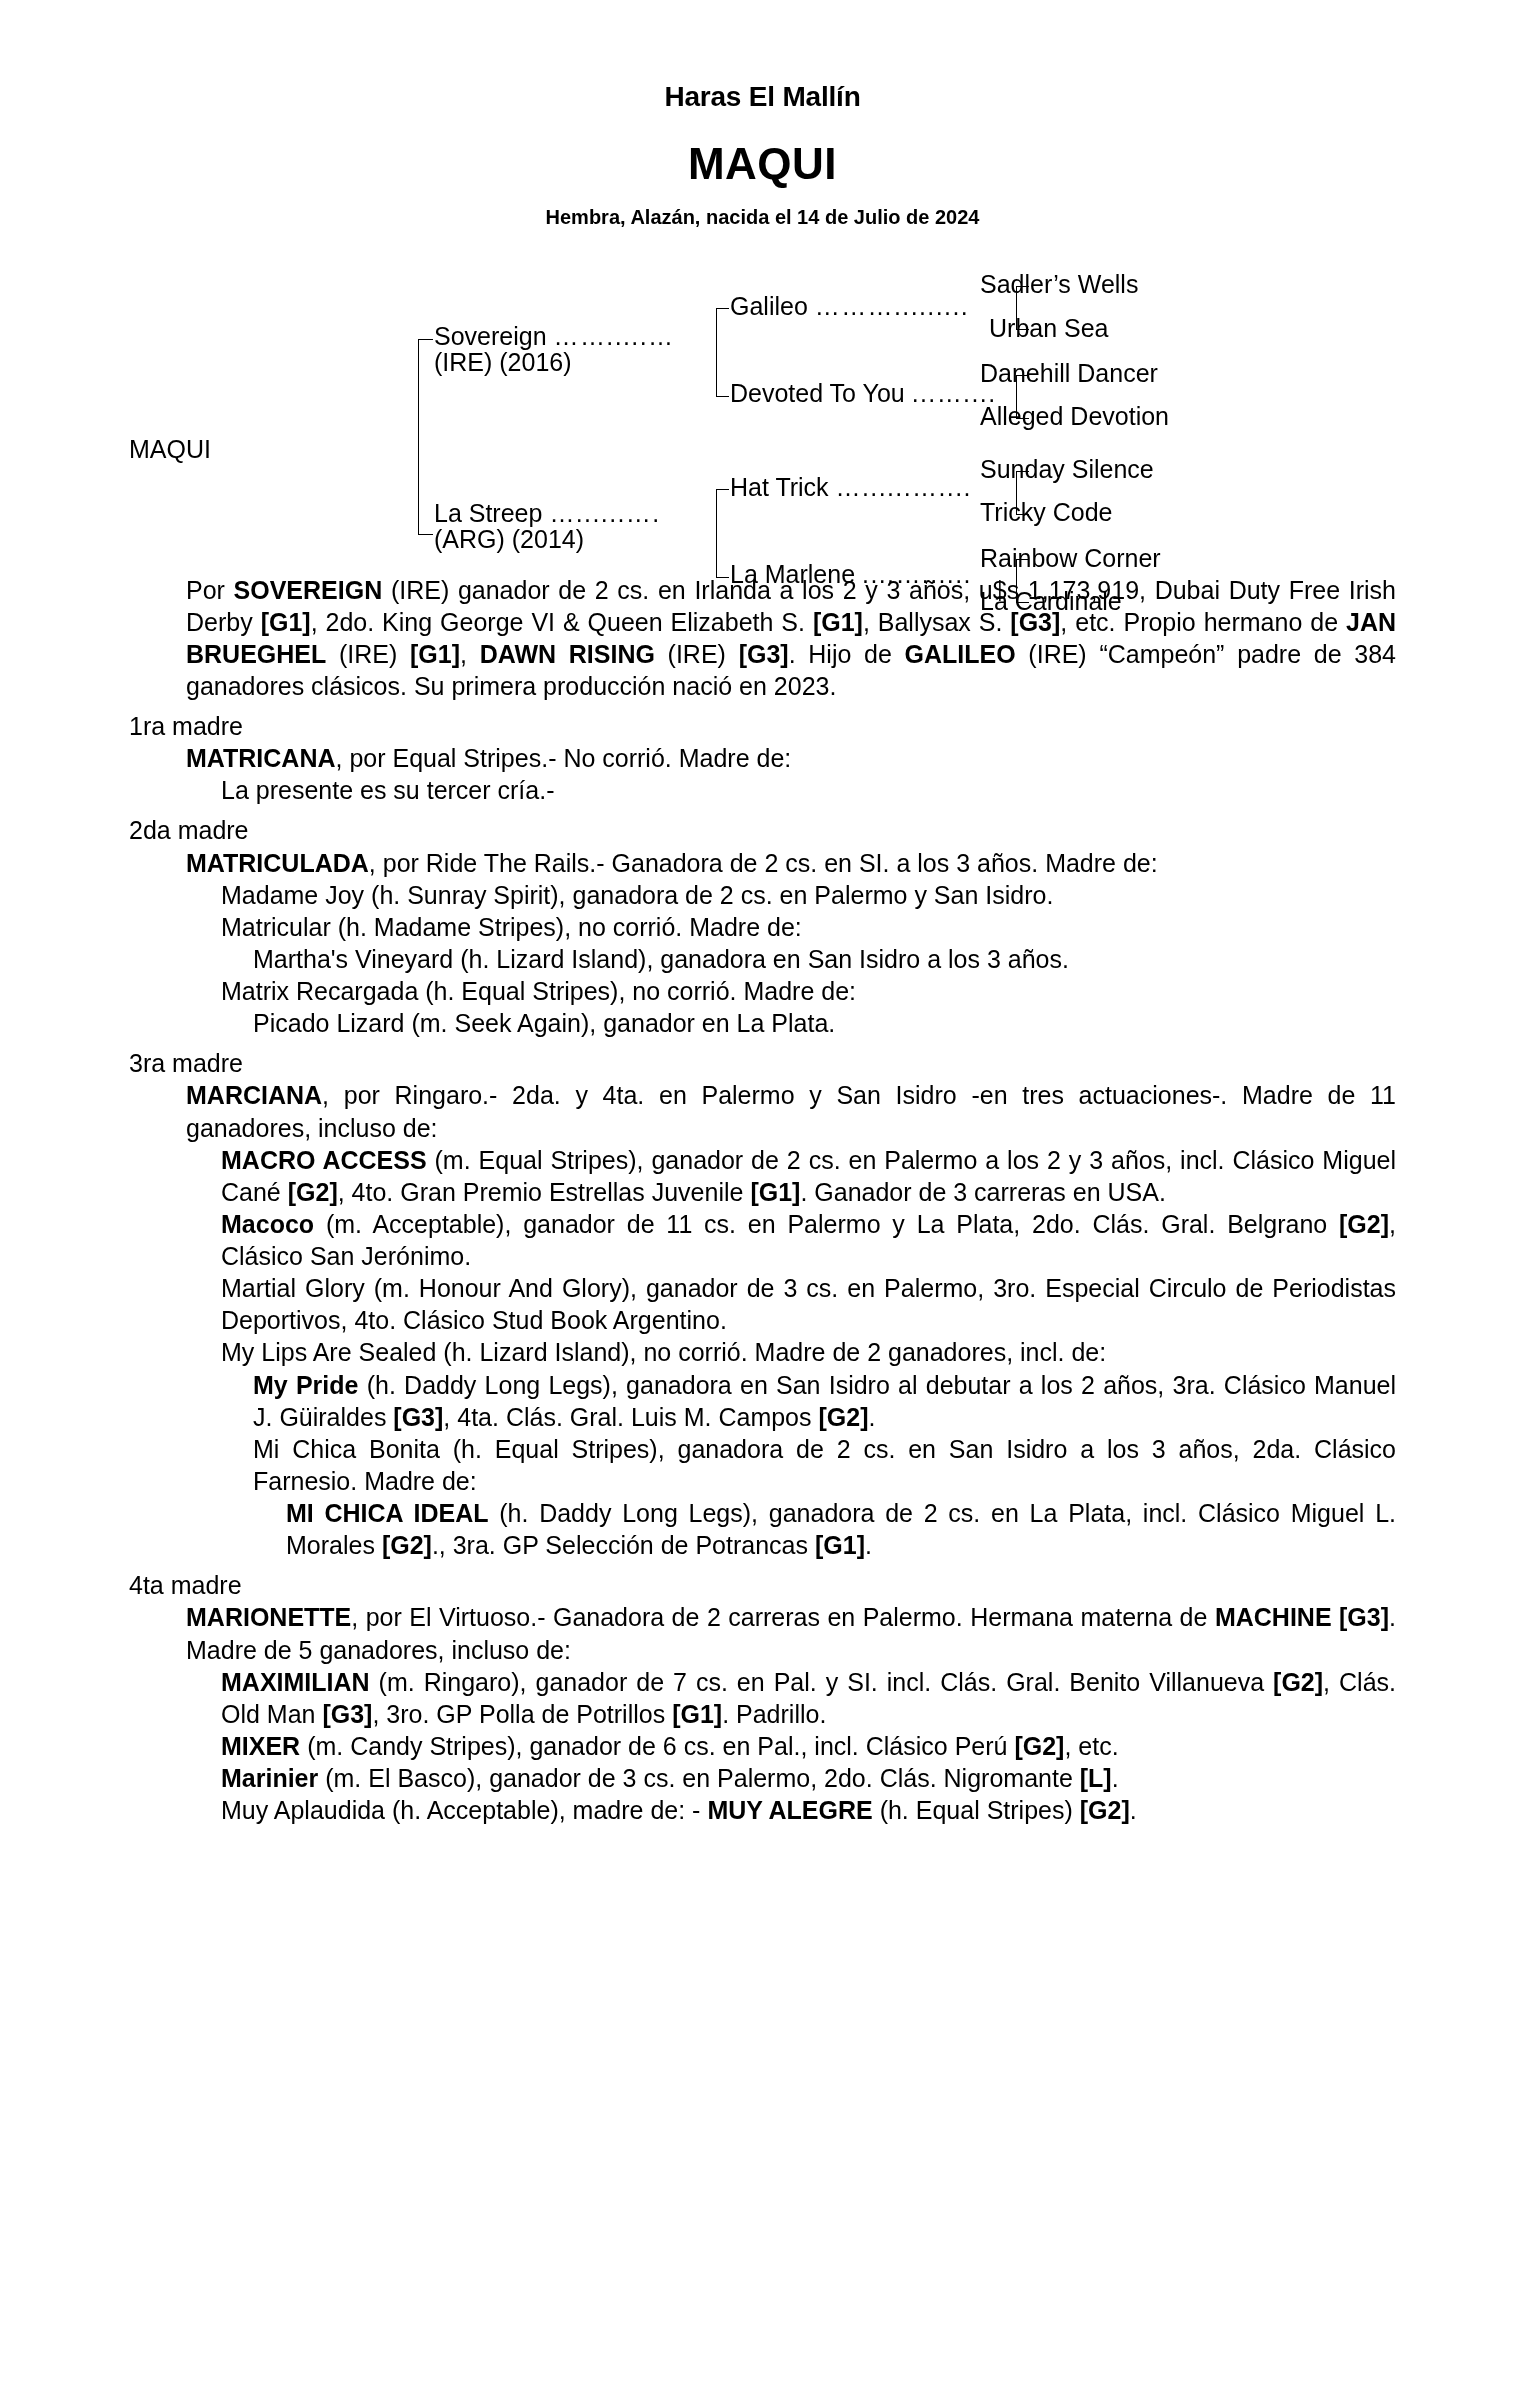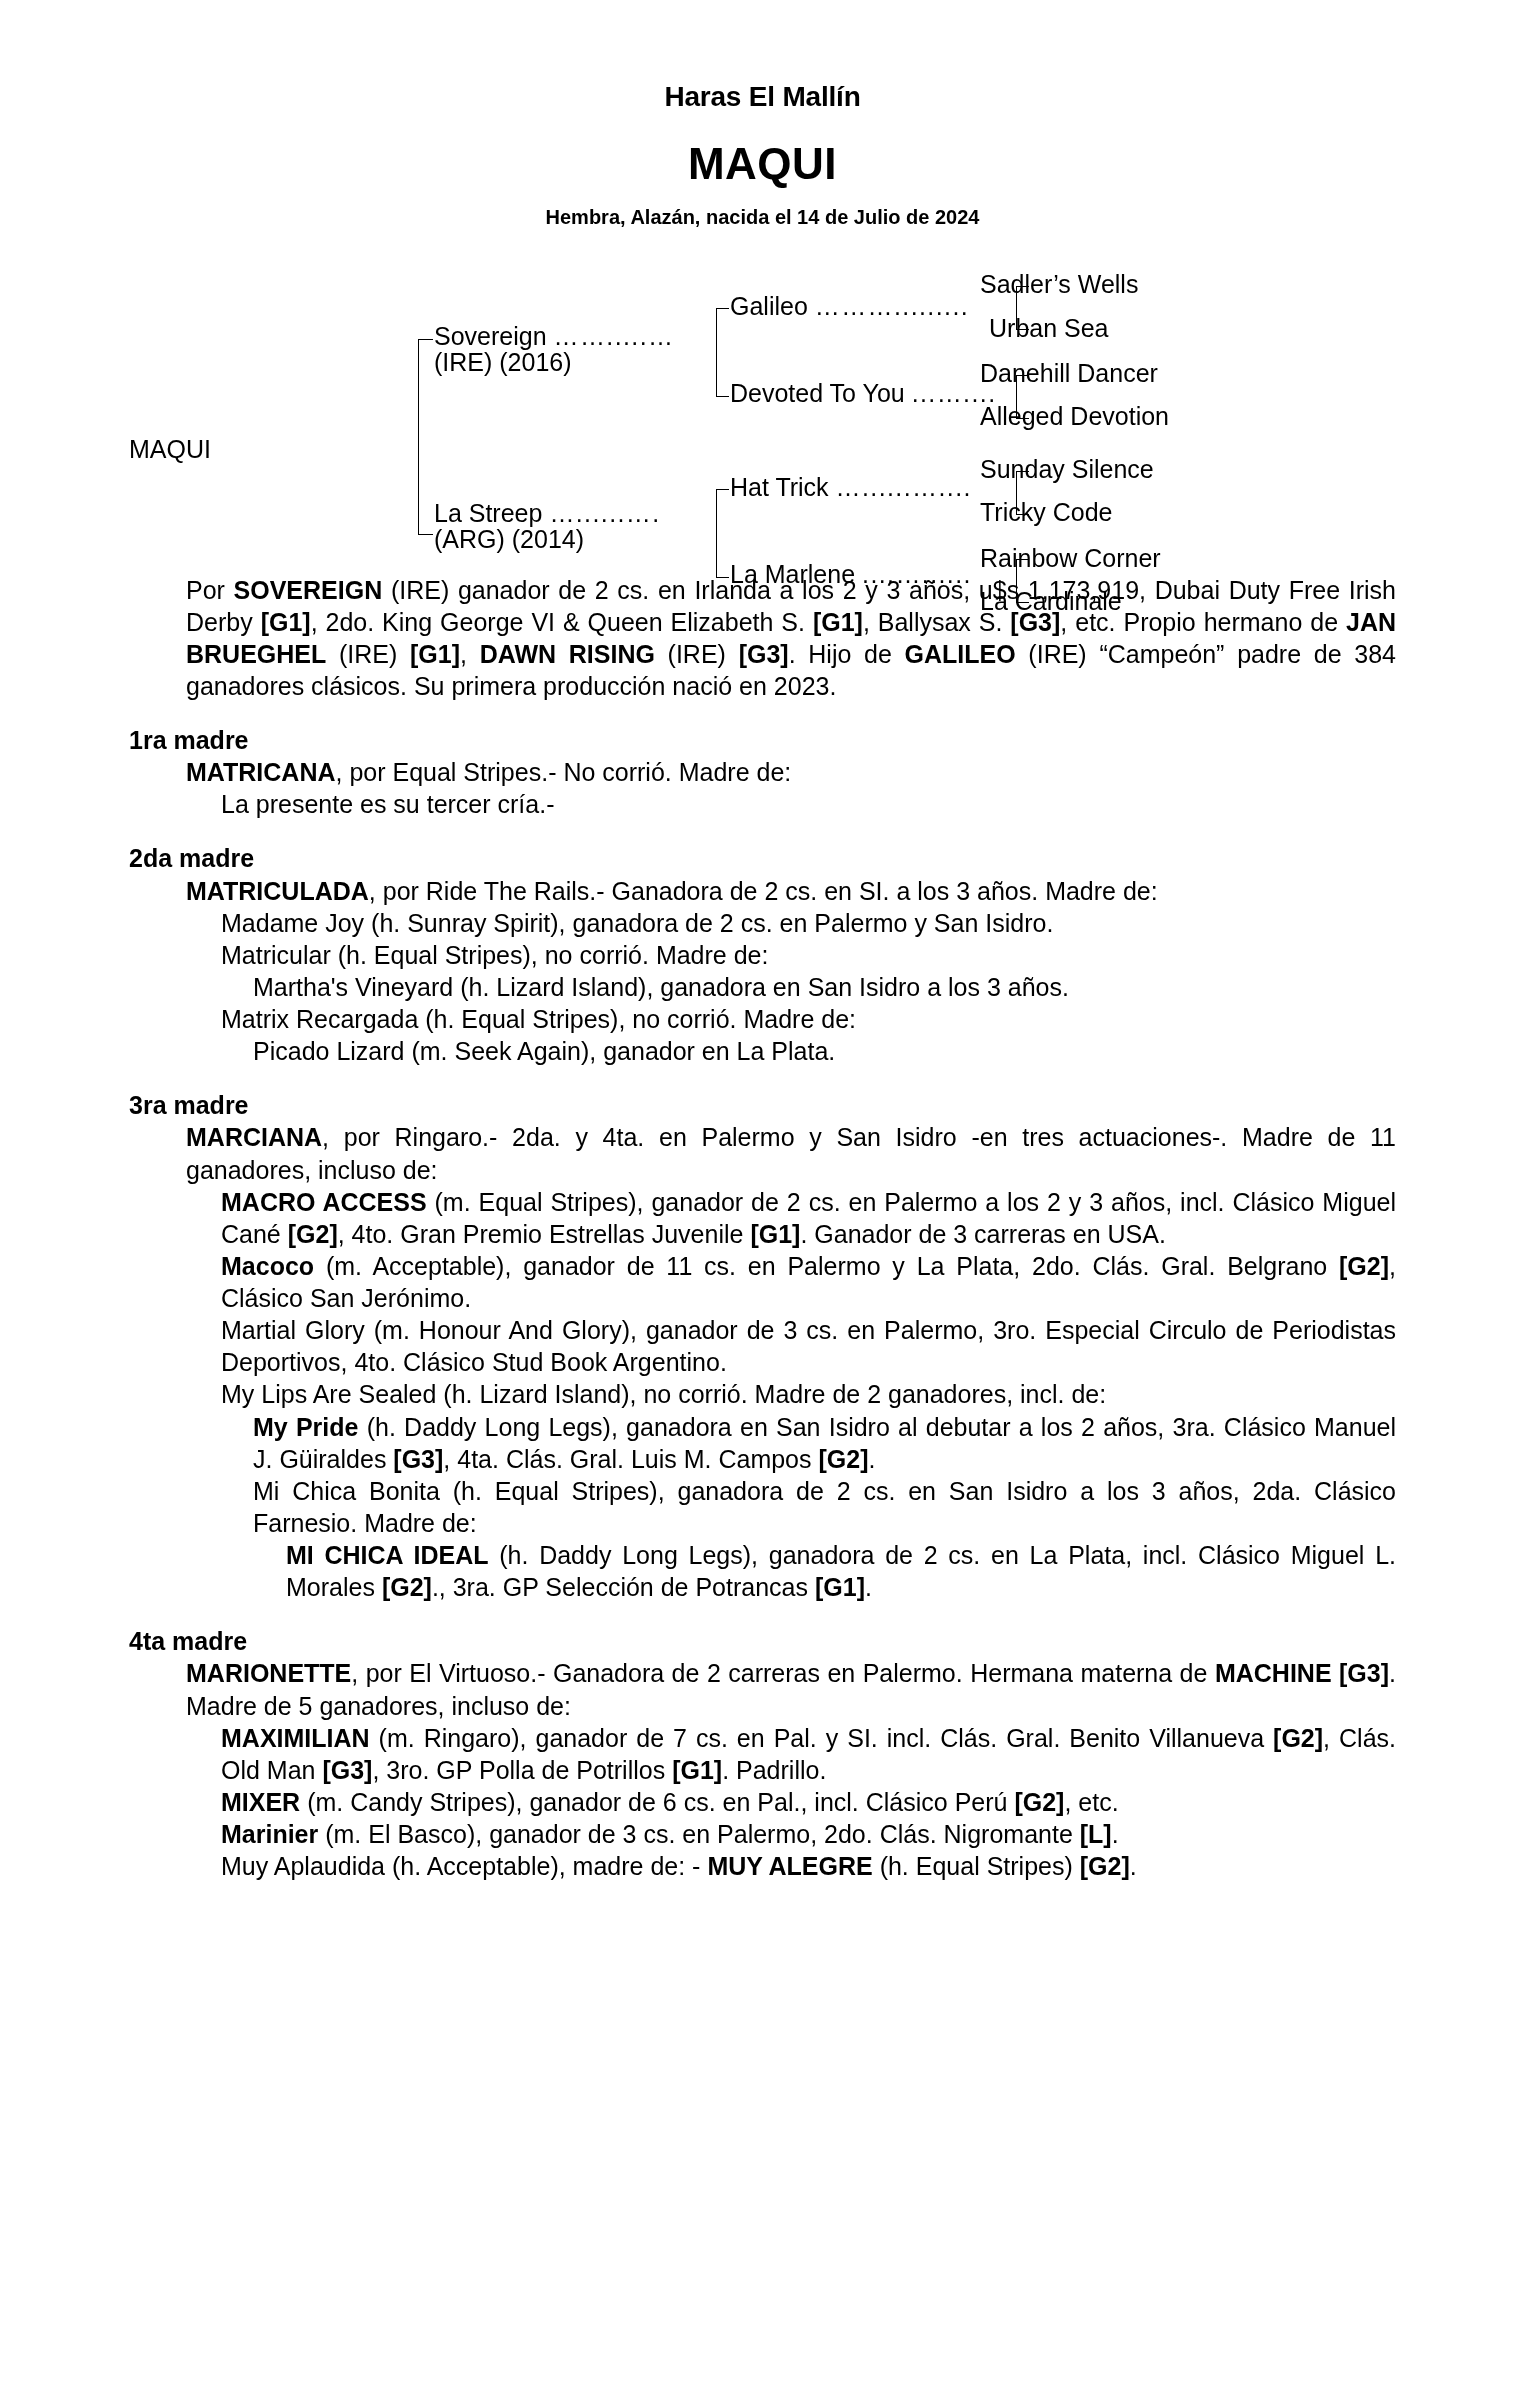--- a/index.html
+++ b/index.html
@@ -125,23 +125,23 @@
     margin: 0;
     text-align: justify;
     text-indent: 0;
   }
   .lead {
     margin-top: 9.2px;
     padding-left: 57px;
     text-indent: -57px;
   }
   .section-h {
-    font-weight: bold;
-    font-size: 25px;
-    margin-top: 22px;
+    font-weight: normal;
+    font-size: 25px;
+    margin-top: 8px;
     margin-bottom: 0;
   }
   .lvl0i { padding-left: 57px; text-indent: -57px; margin-top: 0.9px; }
   .lvl1 { padding-left: 92px; text-indent: -57px; margin-top: 0.9px; }
   .lvl2 { padding-left: 124px; text-indent: -57px; margin-top: 0.9px; }
   .lvl3 { padding-left: 157px; text-indent: -57px; margin-top: 0.9px; }
   b, .bold { font-weight: bold; }
 </style>
 </head>
 <body>
@@ -205,21 +205,21 @@
 
     <p class="para lead"><span>Por </span><b>SOVEREIGN</b><span> (IRE) ganador de 2 cs. en Irlanda a los 2 y 3 años, u$s 1,173,919, Dubai Duty Free Irish Derby </span><b>[G1]</b><span>, 2do. King George VI &amp; Queen Elizabeth S. </span><b>[G1]</b><span>, Ballysax S. </span><b>[G3]</b><span>, etc. Propio hermano de </span><b>JAN BRUEGHEL</b><span> (IRE) </span><b>[G1]</b><span>, </span><b>DAWN RISING</b><span> (IRE) </span><b>[G3]</b><span>. Hijo de </span><b>GALILEO</b><span> (IRE) “Campeón” padre de 384 ganadores clásicos. Su primera producción nació en 2023.</span></p>
 
     <div id="sections-root">
         <div class="section-h">1ra madre</div>
         <p class="para lvl0i"><b>MATRICANA</b>, por Equal Stripes.- No corrió. Madre de:</p>
         <p class="para lvl1">La presente es su tercer cría.-</p>
         <div class="section-h">2da madre</div>
         <p class="para lvl0i"><b>MATRICULADA</b>, por Ride The Rails.- Ganadora de 2 cs. en SI. a los 3 años. Madre de:</p>
         <p class="para lvl1">Madame Joy (h. Sunray Spirit), ganadora de 2 cs. en Palermo y San Isidro.</p>
-        <p class="para lvl1">Matricular (h. Equal Stripes), no corrió. Madre de:</p>
+        <p class="para lvl1">Matricular (h. Madame Stripes), no corrió. Madre de:</p>
         <p class="para lvl2">Martha's Vineyard (h. Lizard Island), ganadora en San Isidro a los 3 años.</p>
         <p class="para lvl1">Matrix Recargada (h. Equal Stripes), no corrió. Madre de:</p>
         <p class="para lvl2">Picado Lizard (m. Seek Again), ganador en La Plata.</p>
         <div class="section-h">3ra madre</div>
         <p class="para lvl0i"><b>MARCIANA</b>, por Ringaro.- 2da. y 4ta. en Palermo y San Isidro -en tres actuaciones-. Madre de 11 ganadores, incluso de:</p>
         <p class="para lvl1"><b>MACRO ACCESS</b> (m. Equal Stripes), ganador de 2 cs. en Palermo a los 2 y 3 años, incl. Clásico Miguel Cané <b>[G2]</b>, 4to. Gran Premio Estrellas Juvenile <b>[G1]</b>. Ganador de 3 carreras en USA.</p>
         <p class="para lvl1"><b>Macoco</b> (m. Acceptable), ganador de 11 cs. en Palermo y La Plata, 2do. Clás. Gral. Belgrano <b>[G2]</b>, Clásico San Jerónimo.</p>
         <p class="para lvl1">Martial Glory (m. Honour And Glory), ganador de 3 cs. en Palermo, 3ro. Especial Circulo de Periodistas Deportivos, 4to. Clásico Stud Book Argentino.</p>
         <p class="para lvl1">My Lips Are Sealed (h. Lizard Island), no corrió. Madre de 2 ganadores, incl. de:</p>
         <p class="para lvl2"><b>My Pride</b> (h. Daddy Long Legs), ganadora en San Isidro al debutar a los 2 años, 3ra. Clásico Manuel J. Güiraldes <b>[G3]</b>, 4ta. Clás. Gral. Luis M. Campos <b>[G2]</b>.</p>

